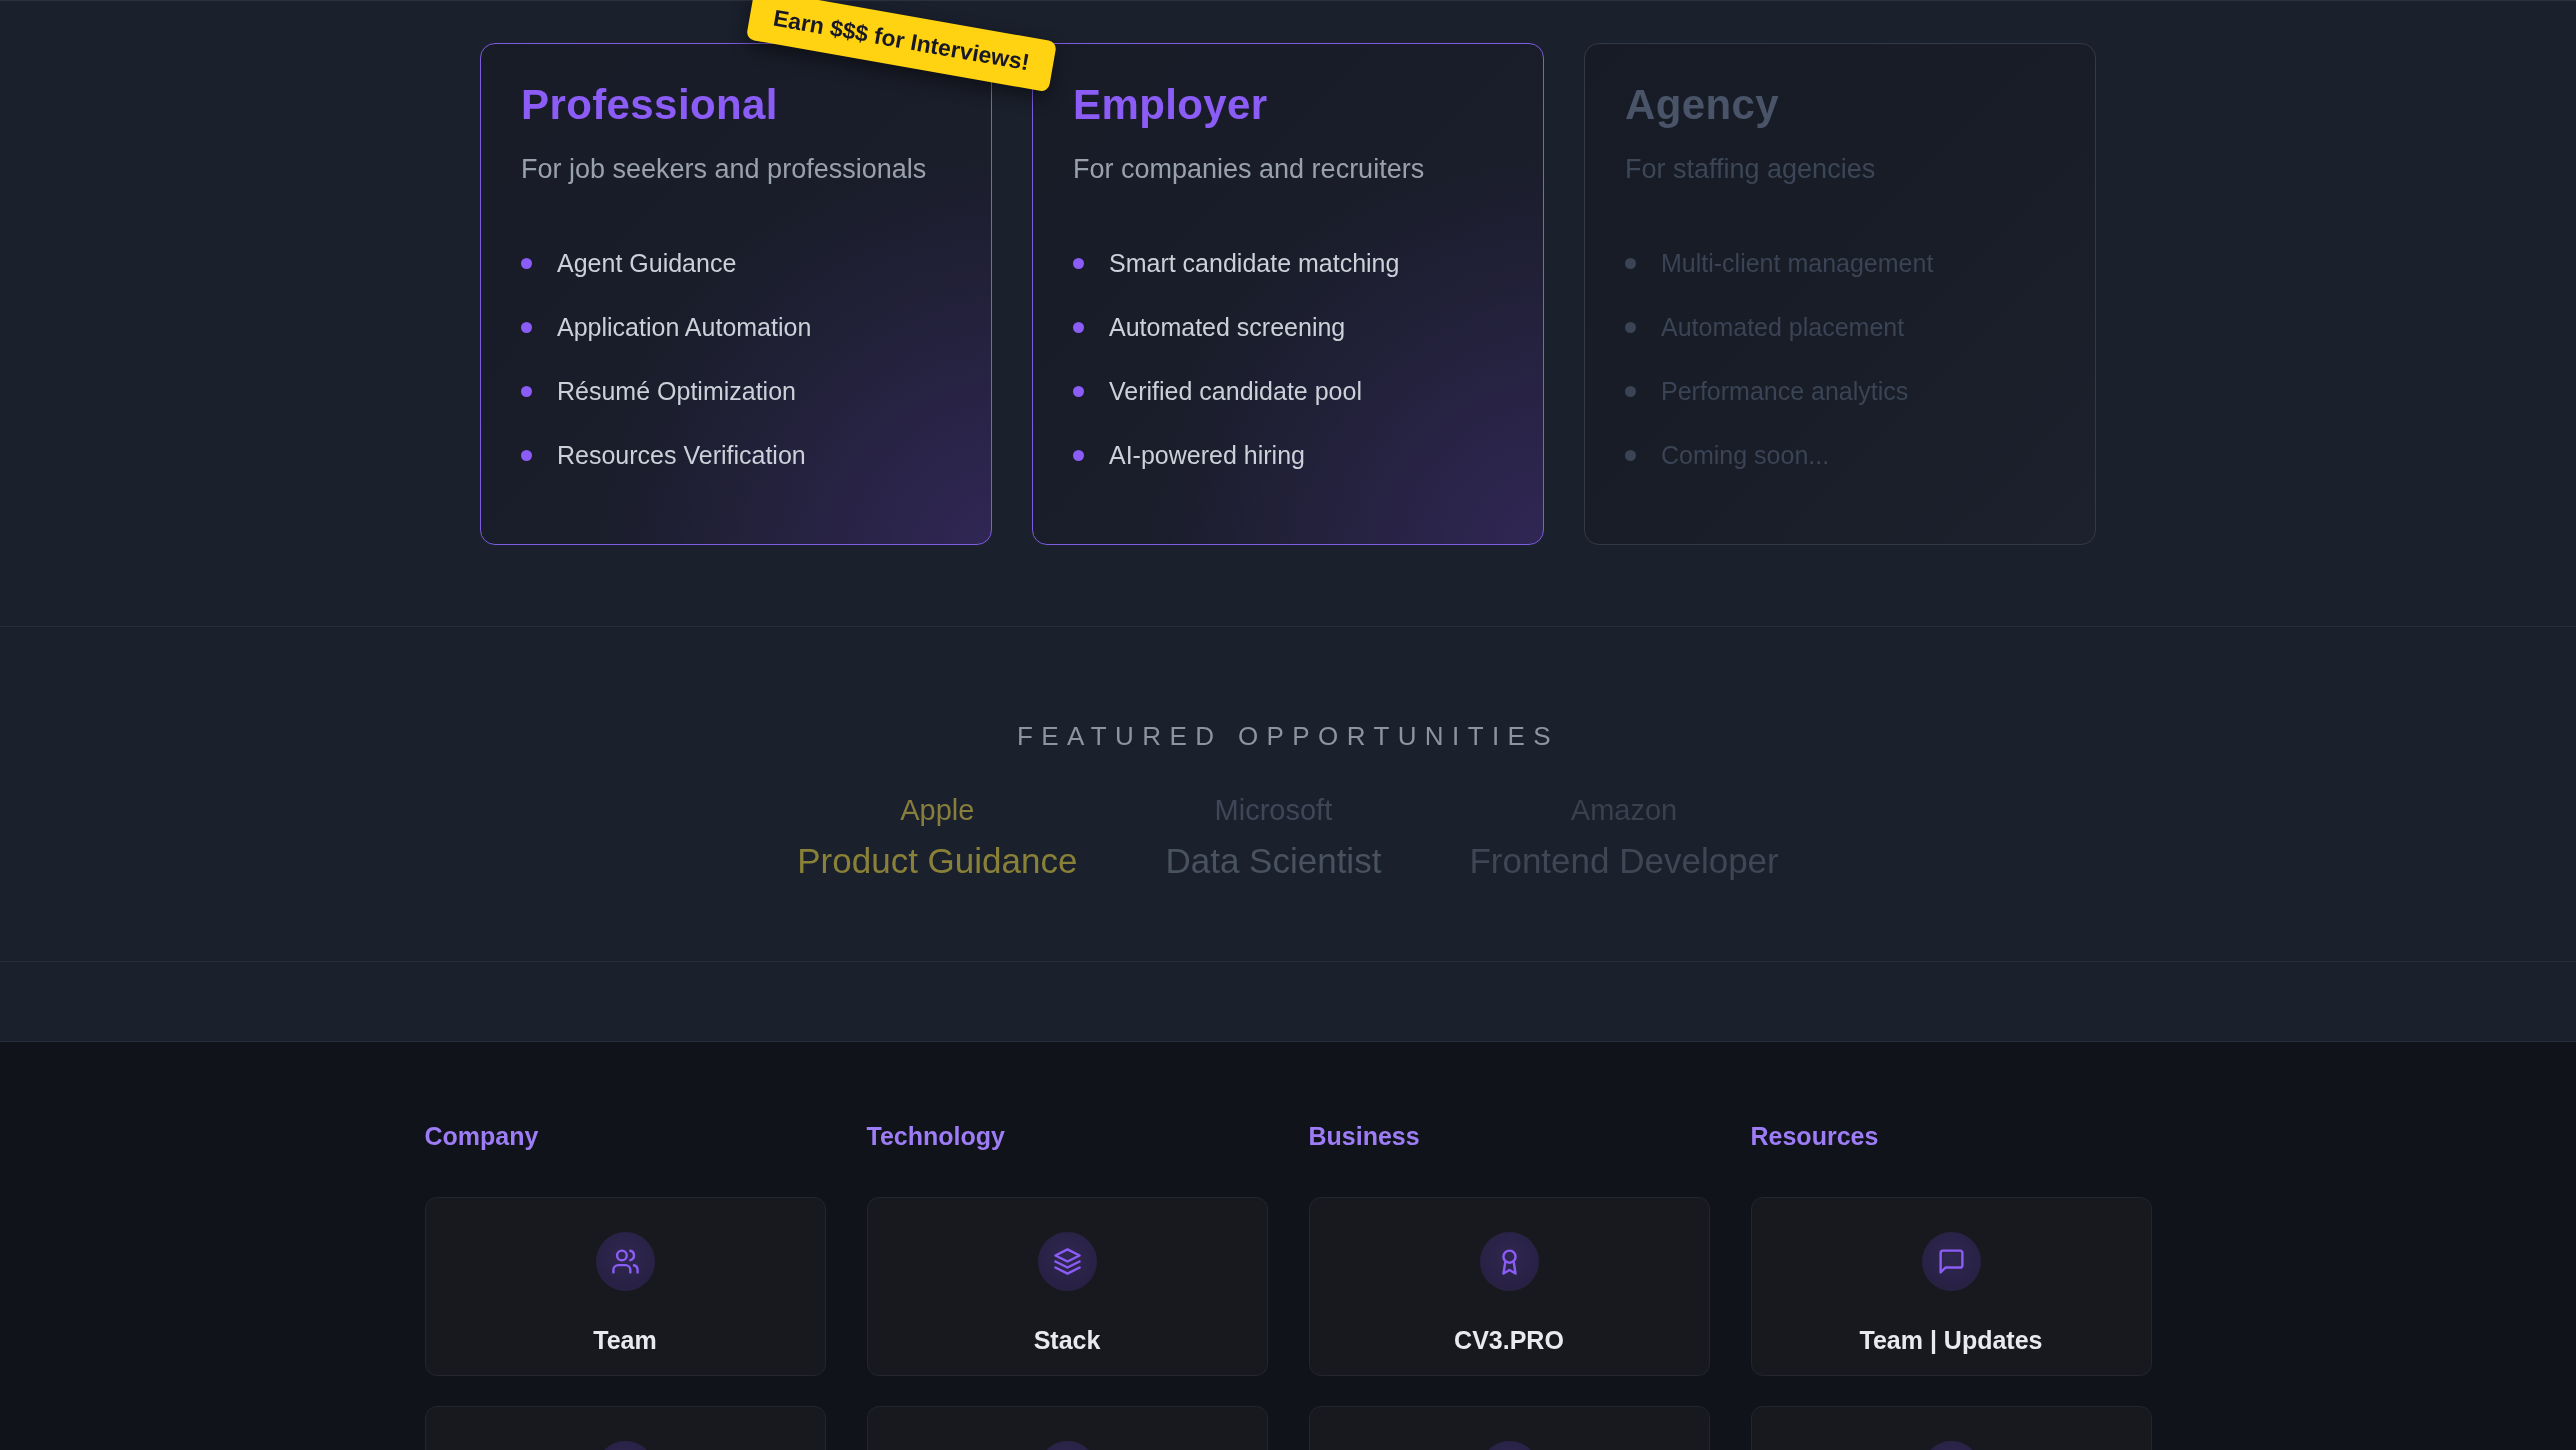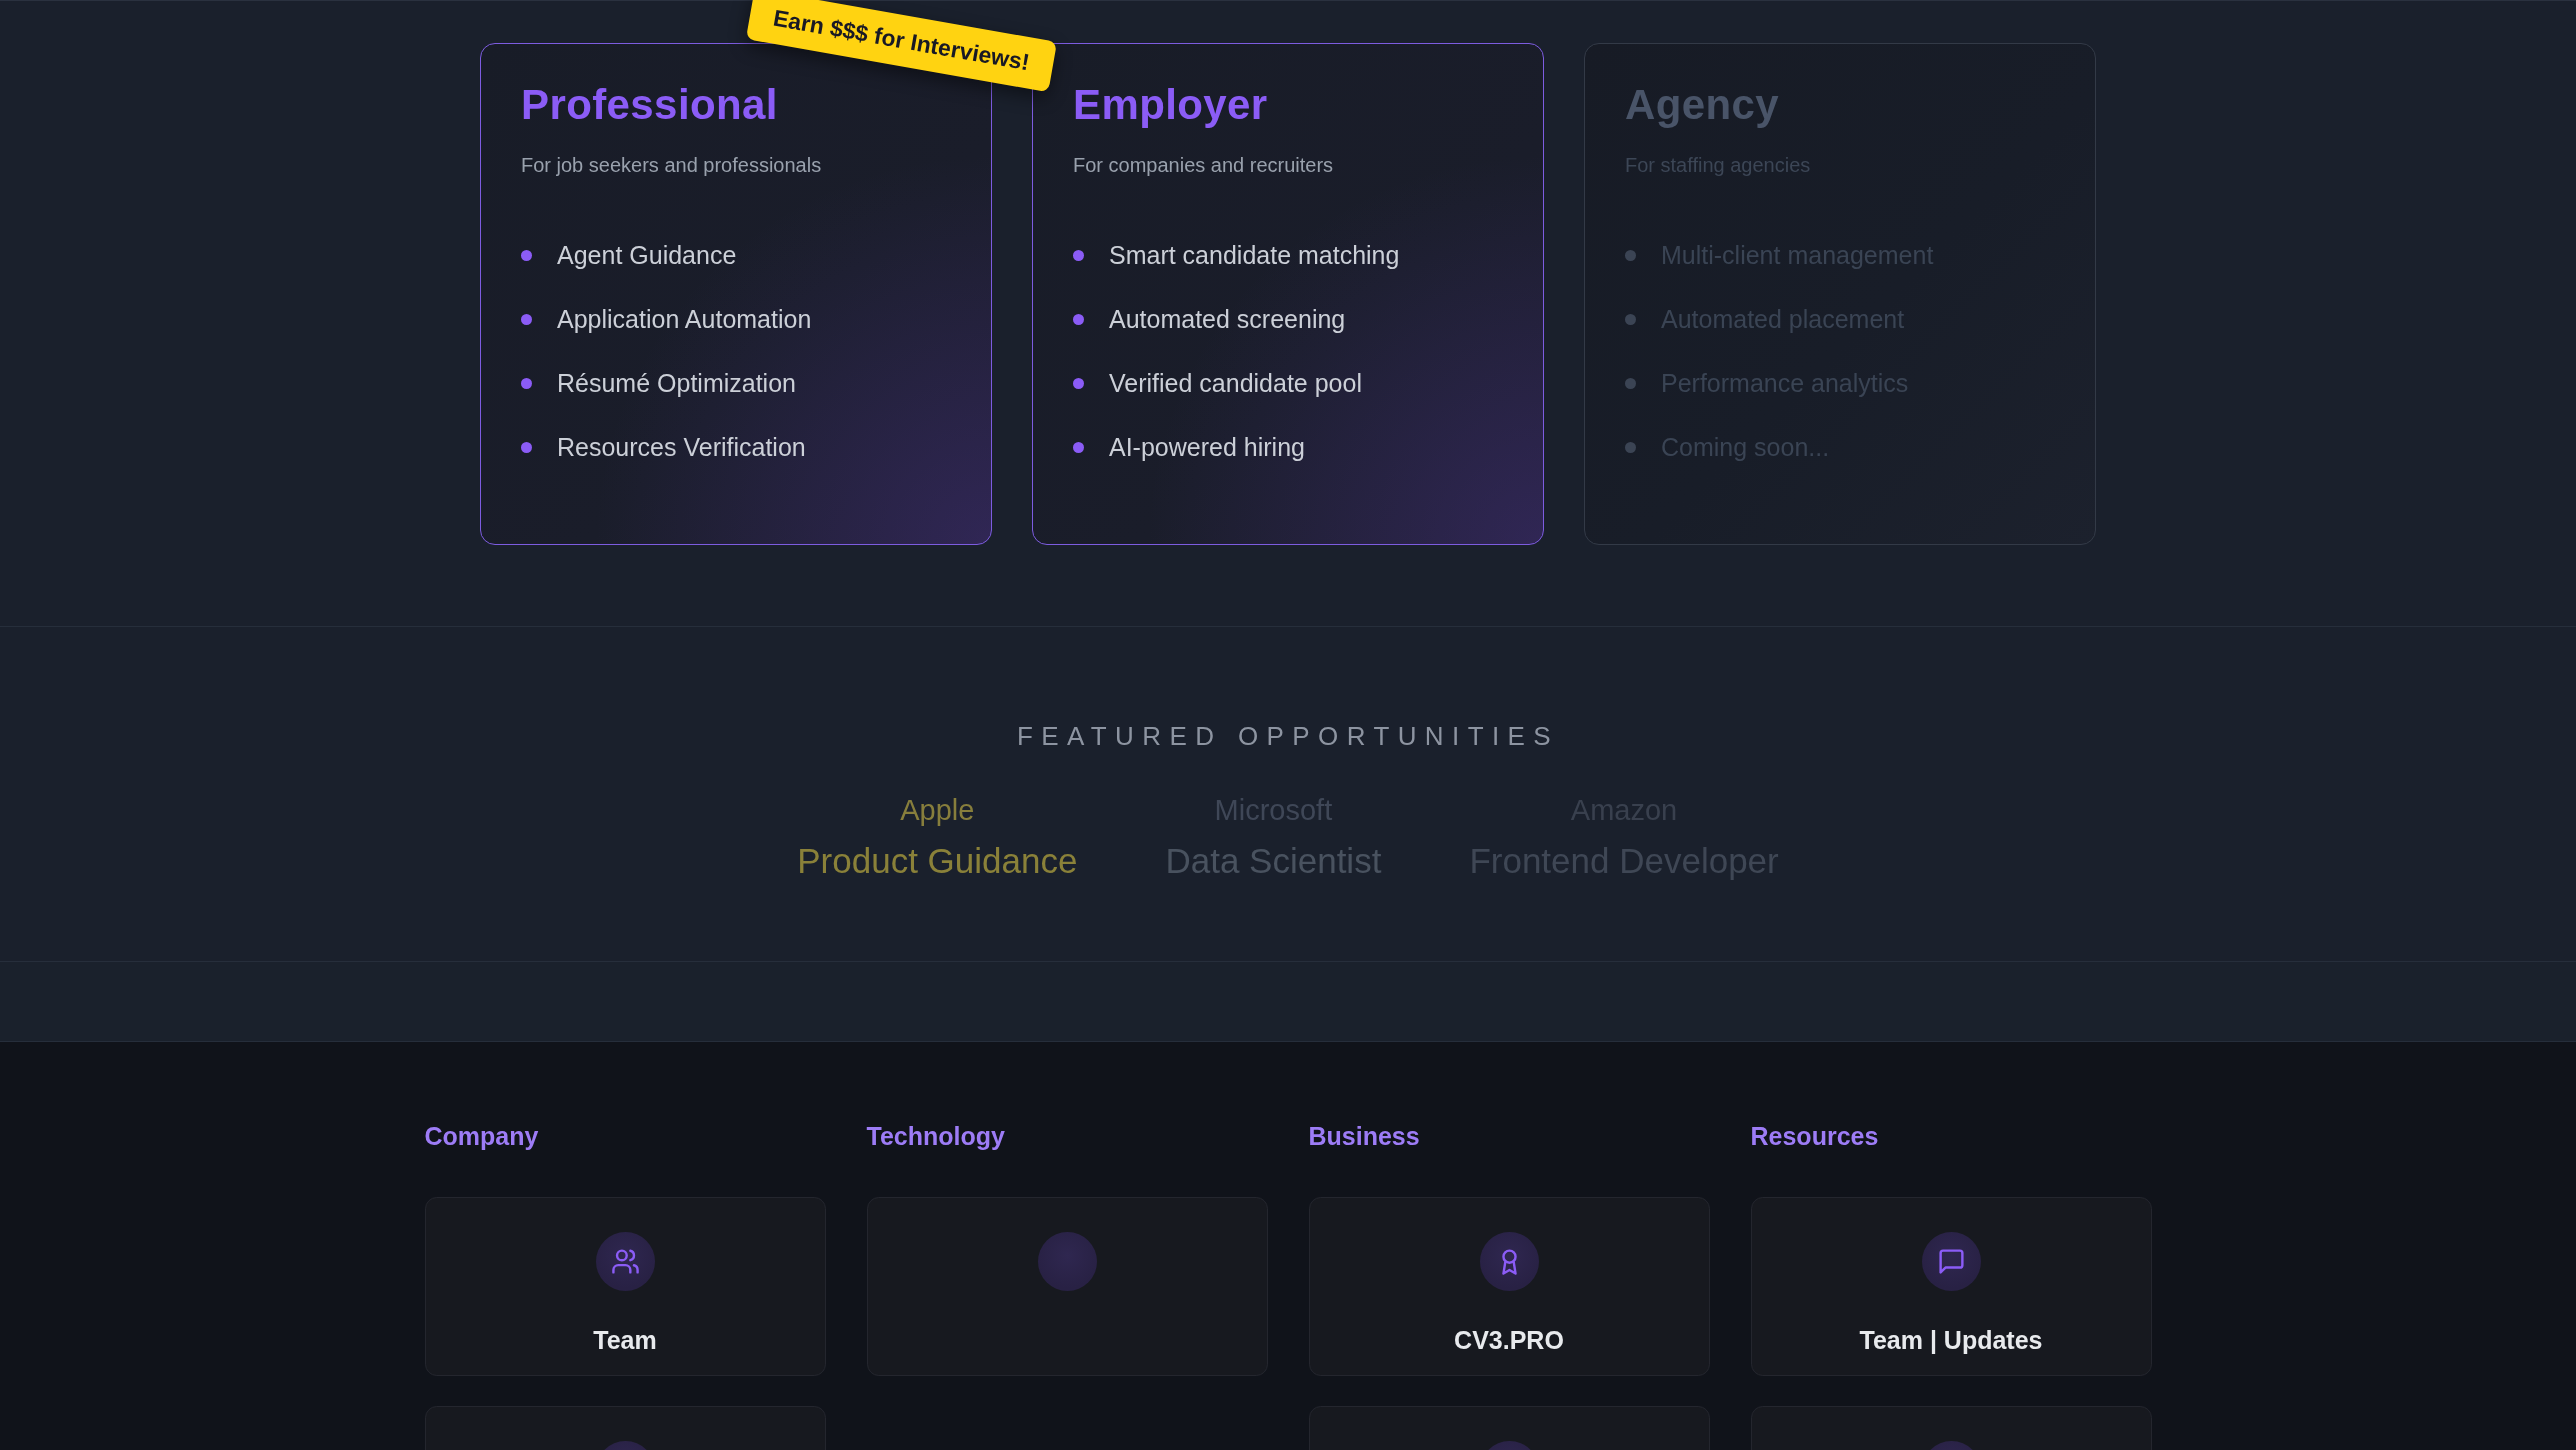--- a/index.html
+++ b/index.html
@@ -28,21 +28,21 @@
     width:512px;
     height:502px;
     border-radius:15px;
     padding:37px 40px;
     border:1.3px solid #7d5ce0;
     background:
       radial-gradient(ellipse at 100% 100%, rgba(93,63,178,0.28) 0%, rgba(93,63,178,0.0) 55%),
       linear-gradient(135deg, #181c27 0%, #1a1d2a 60%, #1f1d31 100%);
   }
   .plan-title { font-size:42px; font-weight:bold; color:#8b5cf6; letter-spacing:0.4px; }
-  .plan-subtitle { font-size:20px; color:#99a1ad; margin-top:25px; }
+  .plan-subtitle { font-size:27px; color:#99a1ad; margin-top:25px; }
   .plan-features { list-style:none; margin-top:64px; }
   .plan-features li { display:flex; align-items:center; gap:25px; font-size:25px; color:#ccd0d8; margin-bottom:35px; }
   .dot { width:11px; height:11px; border-radius:50%; background:#8b5cf6; flex:0 0 auto; }
 
   .plan-card.disabled {
     border:0.8px solid #333a47;
     background: linear-gradient(135deg, #171b25 0%, #181d28 55%, #1c212d 100%);
   }
   .plan-card.disabled .plan-title { color:#495468; }
   .plan-card.disabled .plan-subtitle { color:#3c4656; }
@@ -248,20 +248,30 @@
         </div>
         <div class="footer-card-label">Team</div>
       </div>
       <div class="footer-card partial">
         <div class="icon-circle"></div>
       </div>
     </div>
 
     <div class="footer-col">
       <div class="footer-heading">Technology</div>
+      <div class="footer-card">
+        <div class="icon-circle">
+          <svg viewBox="0 0 24 24">
+              <polygon points="12 2 2 7 12 12 22 7 12 2"></polygon>
+              <polyline points="2 12 12 17 22 12"></polyline>
+              <polyline points="2 17 12 22 22 17"></polyline>
+            </svg>
+        </div>
+        <div class="footer-card-label">Stack</div>
+      </div>
       <div class="footer-card partial">
         <div class="icon-circle"></div>
       </div>
     </div>
 
     <div class="footer-col">
       <div class="footer-heading">Business</div>
       <div class="footer-card">
         <div class="icon-circle">
           <svg viewBox="0 0 24 24">

